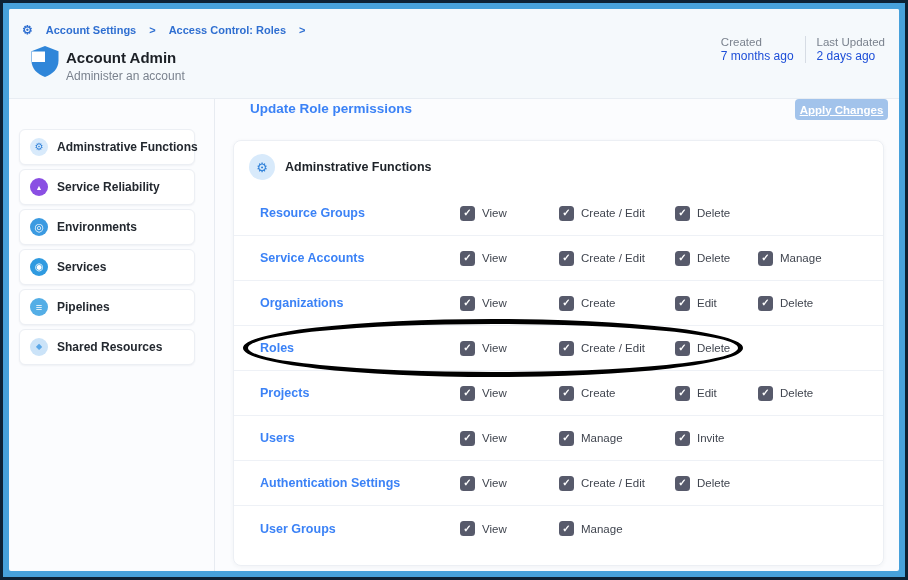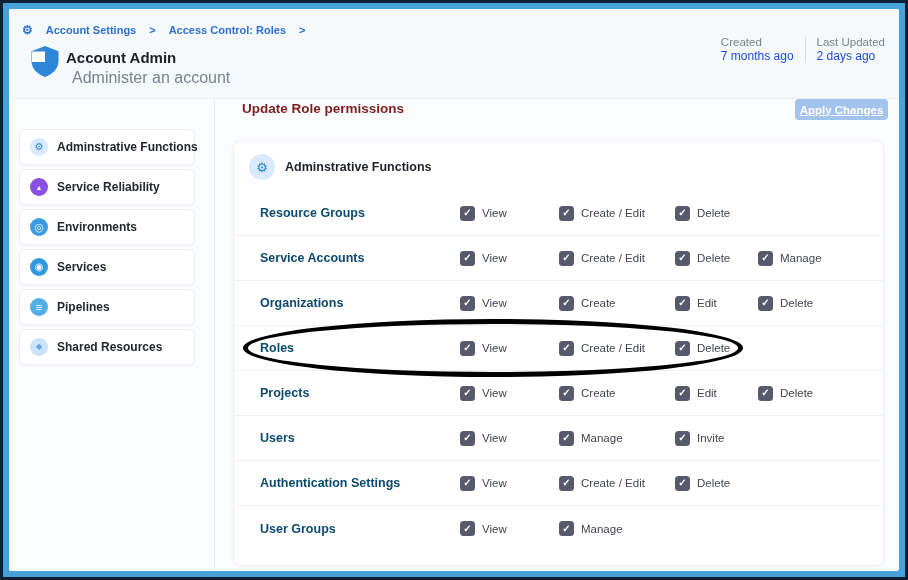--- a/index.html
+++ b/index.html
@@ -23,21 +23,21 @@
   }
   .breadcrumb {
     position:absolute; left:13px; top:14px; display:flex; align-items:center;
     gap:13px; font-size:11px; color:#2f6fd1; font-weight:600;
   }
   .bc-gear::after { content:"⚙"; font-size:12px; color:#2f6fd1; }
   .bc-link { cursor:pointer; }
   .bc-sep { color:#2f6fd1; }
   .shield { position:absolute; left:21px; top:36px; }
   .acct-title { position:absolute; left:57px; top:40px; font-size:15px; font-weight:bold; color:#1c2026; }
-  .acct-sub { position:absolute; left:63px; top:60px; font-size:16px; color:#7a828e; }
+  .acct-sub { position:absolute; left:57px; top:60px; font-size:12px; color:#7a828e; }
   .meta { position:absolute; right:14px; top:27px; display:flex; align-items:stretch; gap:11px; }
   .meta-col { display:flex; flex-direction:column; gap:1px; }
   .meta-label { font-size:11.5px; color:#7a828e; }
   .meta-value { font-size:12px; color:#1d4ed8; }
   .meta-div { width:1px; background:#d6dce4; }
 
   
   .sidebar { position:absolute; left:10px; top:120px; width:176px; display:flex; flex-direction:column; gap:4px; }
   .side-item {
     height:36px; background:#fff; border:1px solid #eceff4; border-radius:6px;
@@ -49,21 +49,21 @@
         display:flex; align-items:center; justify-content:center; font-size:9px; line-height:1; }
   .ic-admin   { background:#d8eafb; color:#2f80d9; }           .ic-admin::after   { content:"⚙"; font-size:10px; }
   .ic-env     { background:#3b9ae1; color:#fff; }              .ic-env::after     { content:"◎"; font-size:11px; }
   .ic-rel     { background:#8a4fe3; color:#fff; }              .ic-rel::after     { content:"▲"; font-size:7px; }
   .ic-svc     { background:#2f9ae0; color:#fff; }              .ic-svc::after     { content:"◉"; font-size:10px; }
   .ic-pipe    { background:#54aee6; color:#fff; }              .ic-pipe::after    { content:"≡"; font-size:11px; font-weight:bold; }
   .ic-shared  { background:#cbe3f8; color:#5aa7e8; }           .ic-shared::after  { content:"◆"; font-size:8px; }
   .vdiv { position:absolute; left:205px; top:90px; bottom:0; width:1px; background:#e7ebf1; }
 
   
-  .main-title { position:absolute; left:233px; top:92px; font-size:13.5px; font-weight:bold; color:#7f1d1d; }
+  .main-title { position:absolute; left:241px; top:92px; font-size:13.5px; font-weight:bold; color:#3b82f6; }
   .apply-btn {
     position:absolute; left:786px; top:90px; width:93px; height:21px;
     background:#a2c3eb; color:#fff; font-size:11.5px; font-weight:bold;
     border:none; border-radius:4px; font-family:"Liberation Sans",sans-serif; cursor:pointer;text-decoration:underline;
   }
   .card {
     position:absolute; left:224px; top:131px; width:651px; height:426px;
     background:#fff; border:1px solid #eceff4; border-radius:8px;
     box-shadow:0 1px 4px rgba(30,50,80,.05);
   }
@@ -73,21 +73,21 @@
   .ic-panel::after { content:"⚙"; font-size:13px; }
   .card-head-label { font-size:12.5px; font-weight:bold; color:#1d2228; }
 
   .rows { position:absolute; left:0; top:50px; right:0; }
   .row {
     display:grid; grid-template-columns:200px 99px 116px 83px 1fr;
     align-items:center; height:45px; padding:0 10px 0 26px;
     border-bottom:1px solid #eef1f6;
   }
   .row:last-child { border-bottom:none; }
-  .row-label { font-size:12.5px; font-weight:600; color:#0c4a6e; }
+  .row-label { font-size:12.5px; font-weight:600; color:#3b82f6; }
   .perm { display:flex; align-items:center; cursor:pointer; }
   .cb {
     width:15px; height:15px; background:#575a6b; border-radius:3.5px;
     display:flex; align-items:center; justify-content:center; flex:0 0 15px;
   }
   .cb::after { content:"✓"; color:#fff; font-size:10px; font-weight:bold; line-height:1; }
   .perm-label { font-size:11.5px; color:#40454f; margin-left:7px;text-align:center; }
 
   
   .annotation-ellipse {

